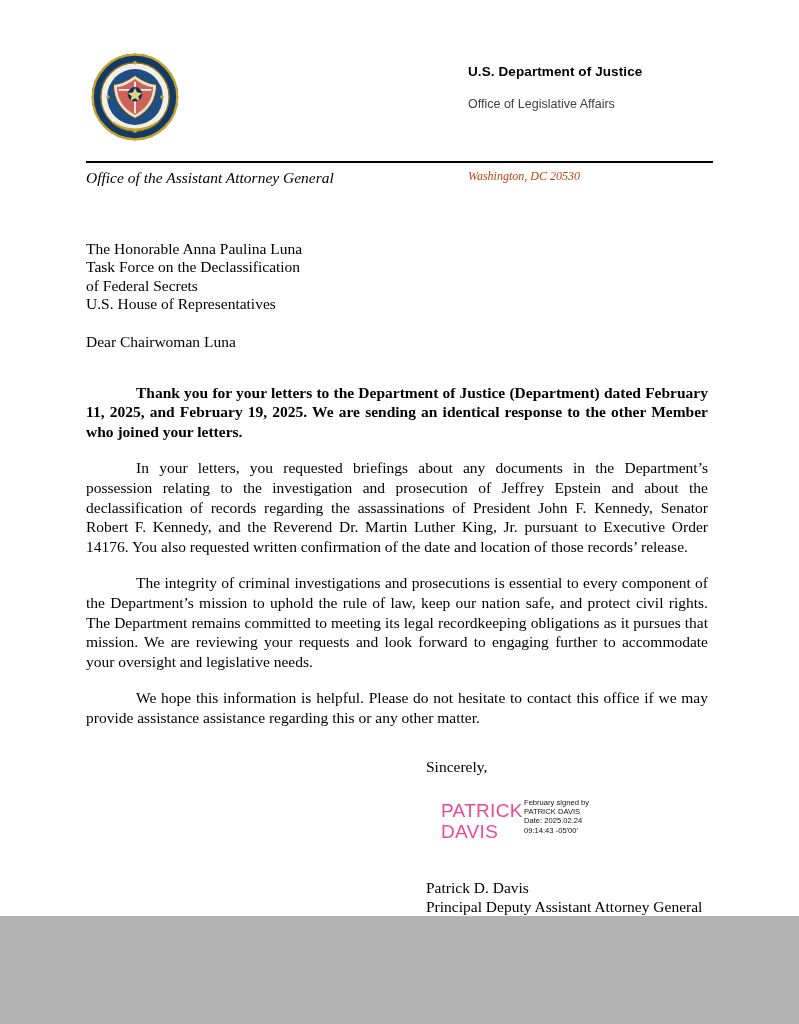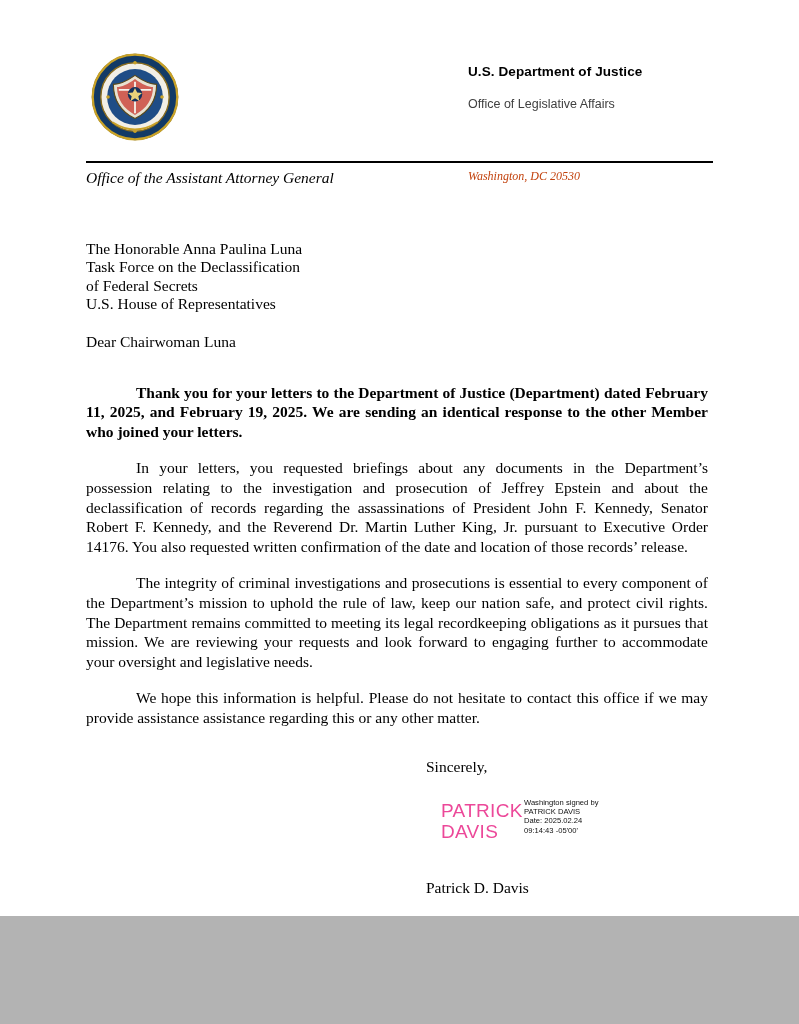--- a/index.html
+++ b/index.html
@@ -217,25 +217,26 @@
     <p class="para">We hope this information is helpful. Please do not hesitate to contact this office if we may provide assistance assistance regarding this or any other matter.</p>
 
     <div class="closing">Sincerely,</div>
 
     <div class="sig-area">
       <div class="sig-name">
         <div>PATRICK</div>
         <div>DAVIS</div>
       </div>
       <div class="sig-stamp">
-        <div>Washington signed by</div>
+        <div>February signed by</div>
         <div>PATRICK DAVIS</div>
         <div>Date: 2025.02.24</div>
         <div>09:14:43 -05'00'</div>
       </div>
     </div>
 
     <div class="sig-block">
       <div>Patrick D. Davis</div>
+      <div>Principal Deputy Assistant Attorney General</div>
     </div>
 
   </div>
 </div>
 
 </body></html>

